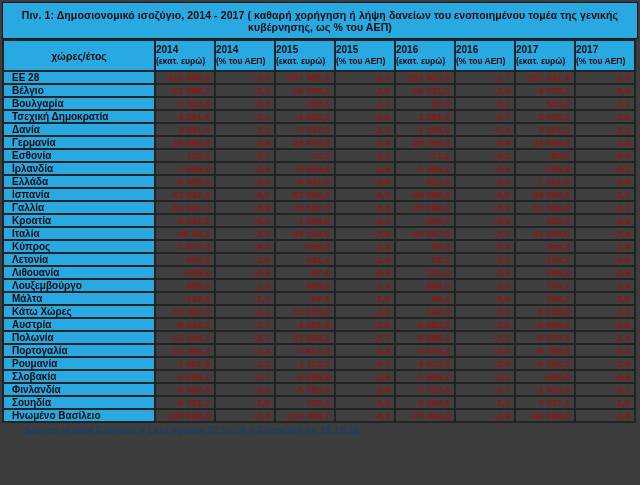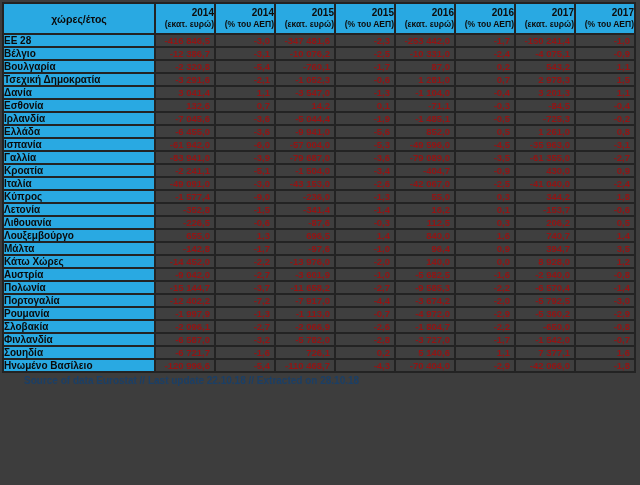--- a/index.html
+++ b/index.html
@@ -28,48 +28,49 @@
     width:532px;
     margin:0;
   }
   th,td{font-weight:bold;overflow:hidden;}
   th.corner{
     background:#29a9e2;color:#0a0a0a;
     font-size:10.5px;text-align:center;vertical-align:middle;
   }
   th.hdr{
     background:#29a9e2;color:#0d0d0d;
-    text-align:right;vertical-align:middle;
+    text-align:left;vertical-align:middle;
     padding:3px 0;
   }
   th.hdr .year{font-size:10px;line-height:12px;}
   th.hdr .unit{font-size:8.5px;line-height:11px;}
   td.country{
     background:#29a9e2;color:#0a0a0a;
     font-size:10px;height:11px;line-height:11px;
-    padding:0 2px 0 0;white-space:nowrap;
+    padding:0 2px 0 8px;white-space:nowrap;
   }
   td.num{
     background:#3f3f3f;color:#941414;
     font-size:9.5px;height:11px;line-height:11px;
     text-align:right;padding:0 4px 0 0;white-space:nowrap;
   }
   .footer{
     color:#1b3f66;
     font-weight:bold;
     font-size:10px;
     padding:2px 1px 1px 2px;
     white-space:nowrap;
     margin-left:20px;
   }
 </style>
 </head>
 <body>
 
 <div class="wrap">
+  <div class="title">Πιν. 1: Δημοσιονομικό ισοζύγιο, 2014 - 2017  ( καθαρή χορήγηση ή λήψη δανείων του ενοποιημένου τομέα της γενικής κυβέρνησης, ως % του ΑΕΠ)</div>
 
   <table>
     <colgroup>
       <col style="width:150px">
       <col style="width:58px">
         <col style="width:58px">
       <col style="width:58px">
         <col style="width:58px">
       <col style="width:58px">
         <col style="width:58px">
@@ -163,20 +164,31 @@
           <td class="num">3 041,4</td>
           <td class="num">1,1</td>
           <td class="num">-3 547,0</td>
           <td class="num">-1,3</td>
           <td class="num">-1 104,0</td>
           <td class="num">-0,4</td>
           <td class="num">3 201,3</td>
           <td class="num">1,1</td>
         </tr>
         <tr>
+          <td class="country">Γερμανία</td>
+          <td class="num">16 655,0</td>
+          <td class="num">0,6</td>
+          <td class="num">23 975,0</td>
+          <td class="num">0,8</td>
+          <td class="num">29 745,0</td>
+          <td class="num">0,9</td>
+          <td class="num">34 005,0</td>
+          <td class="num">1,0</td>
+        </tr>
+        <tr>
           <td class="country">Εσθονία</td>
           <td class="num">132,6</td>
           <td class="num">0,7</td>
           <td class="num">14,2</td>
           <td class="num">0,1</td>
           <td class="num">-71,1</td>
           <td class="num">-0,3</td>
           <td class="num">-84,5</td>
           <td class="num">-0,4</td>
         </tr>
@@ -230,21 +242,21 @@
           <td class="num">-5,1</td>
           <td class="num">-1 504,0</td>
           <td class="num">-3,4</td>
           <td class="num">-404,7</td>
           <td class="num">-0,9</td>
           <td class="num">430,0</td>
           <td class="num">0,9</td>
         </tr>
         <tr>
           <td class="country">Ιταλία</td>
-          <td class="num">-49 091,0</td>
+          <td class="num">-49 59,2</td>
           <td class="num">-3,0</td>
           <td class="num">-43 153,0</td>
           <td class="num">-2,6</td>
           <td class="num">-42 067,0</td>
           <td class="num">-2,5</td>
           <td class="num">-41 040,0</td>
           <td class="num">-2,4</td>
         </tr>
         <tr>
           <td class="country">Κύπρος</td>

